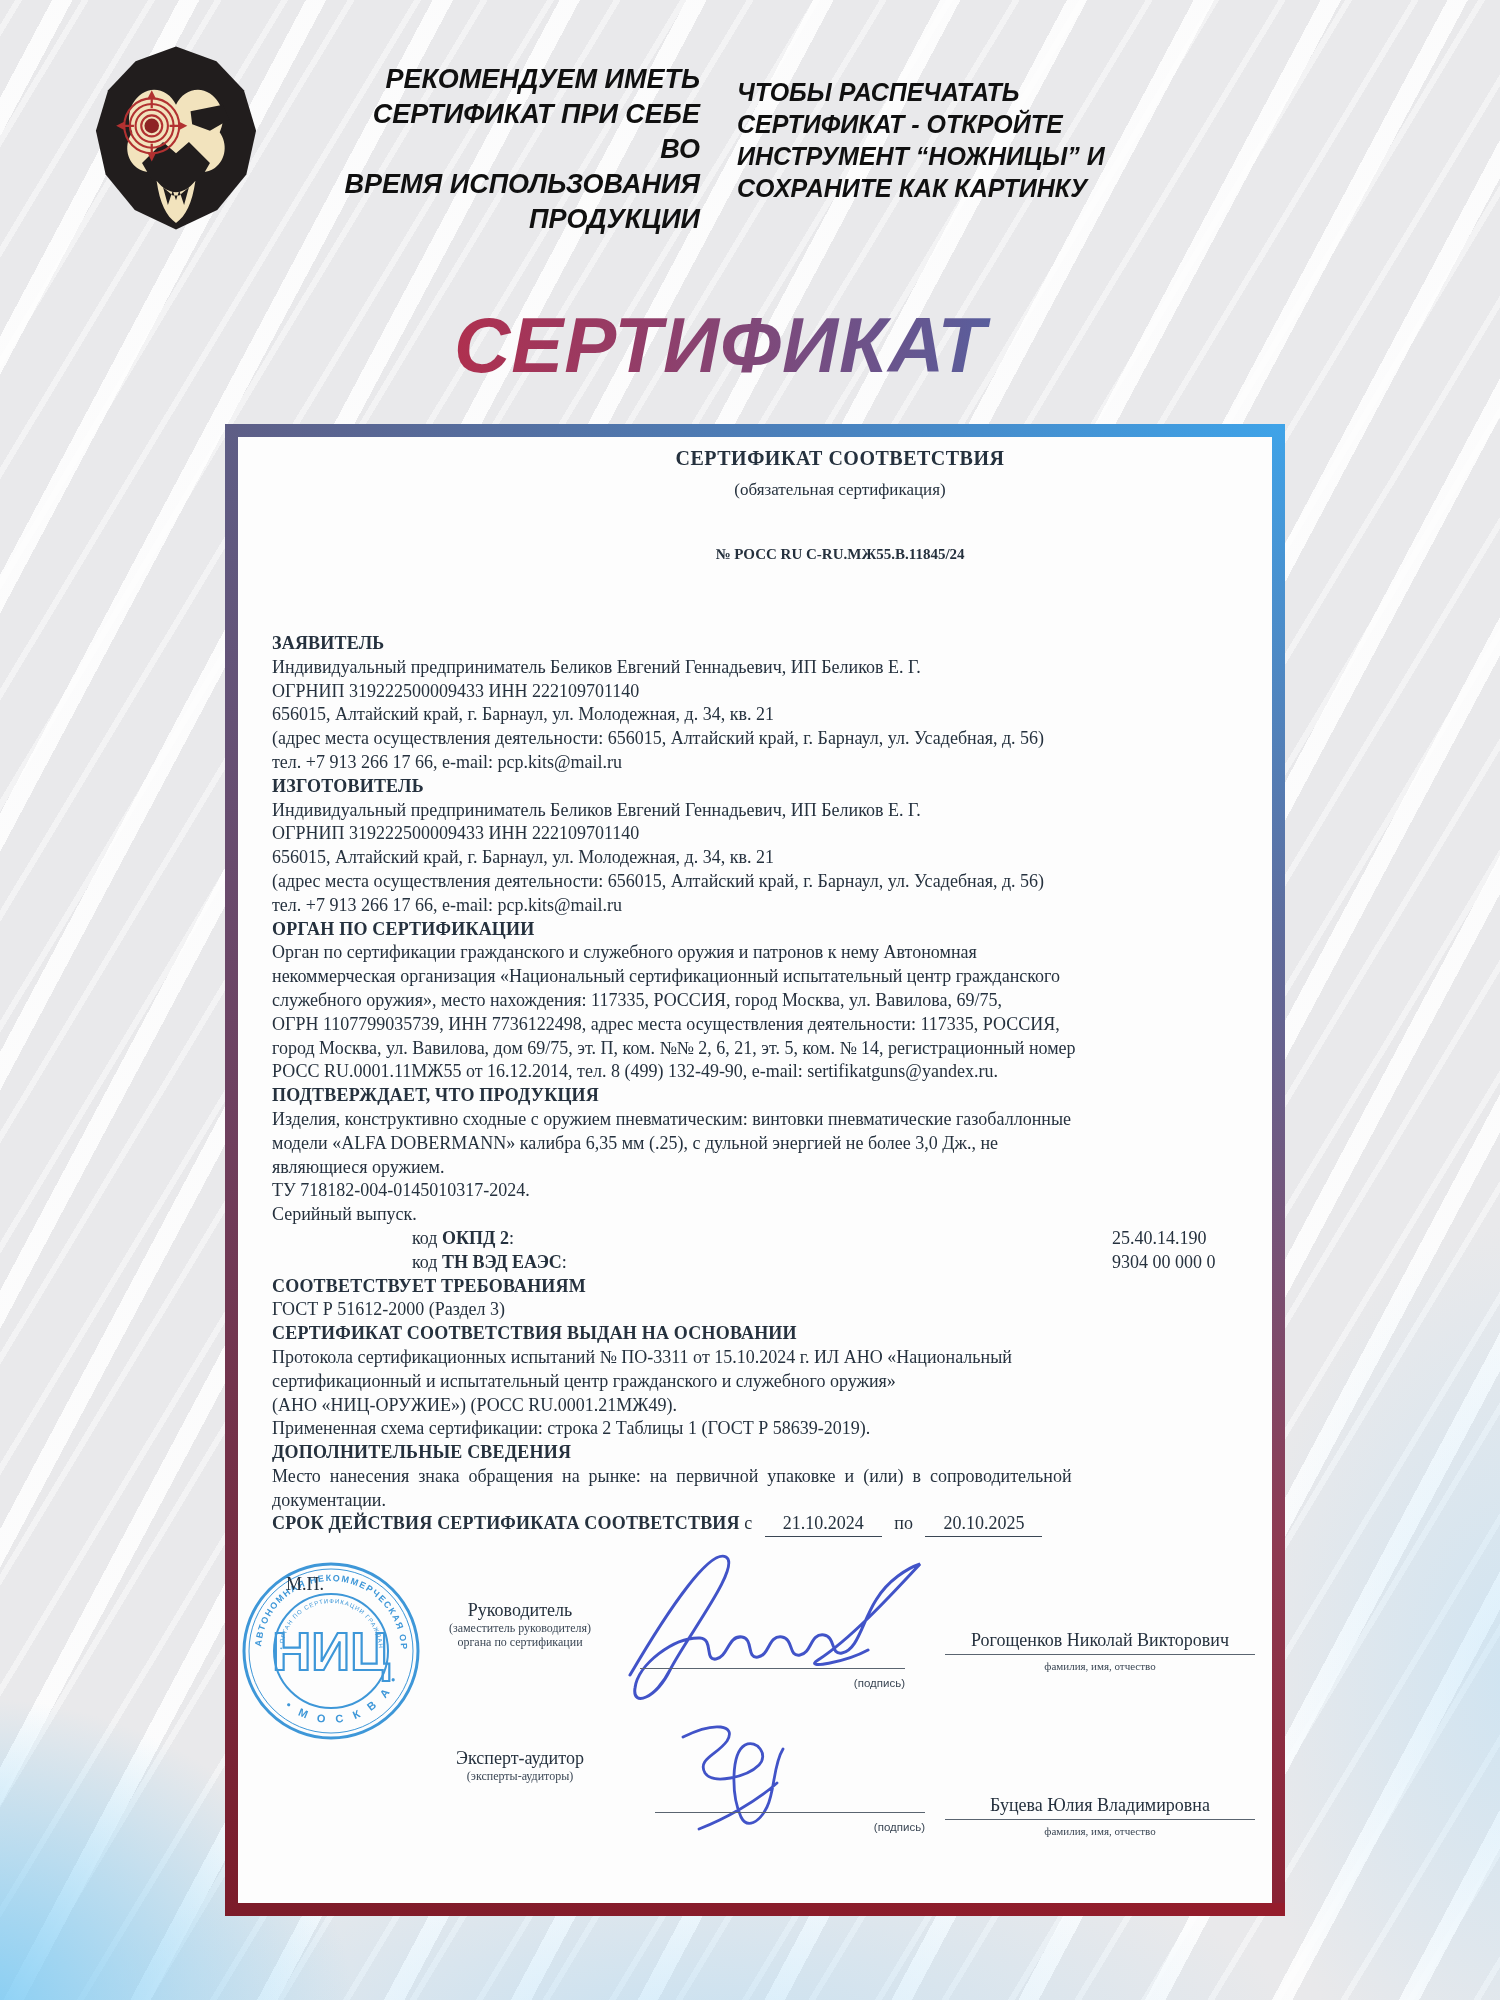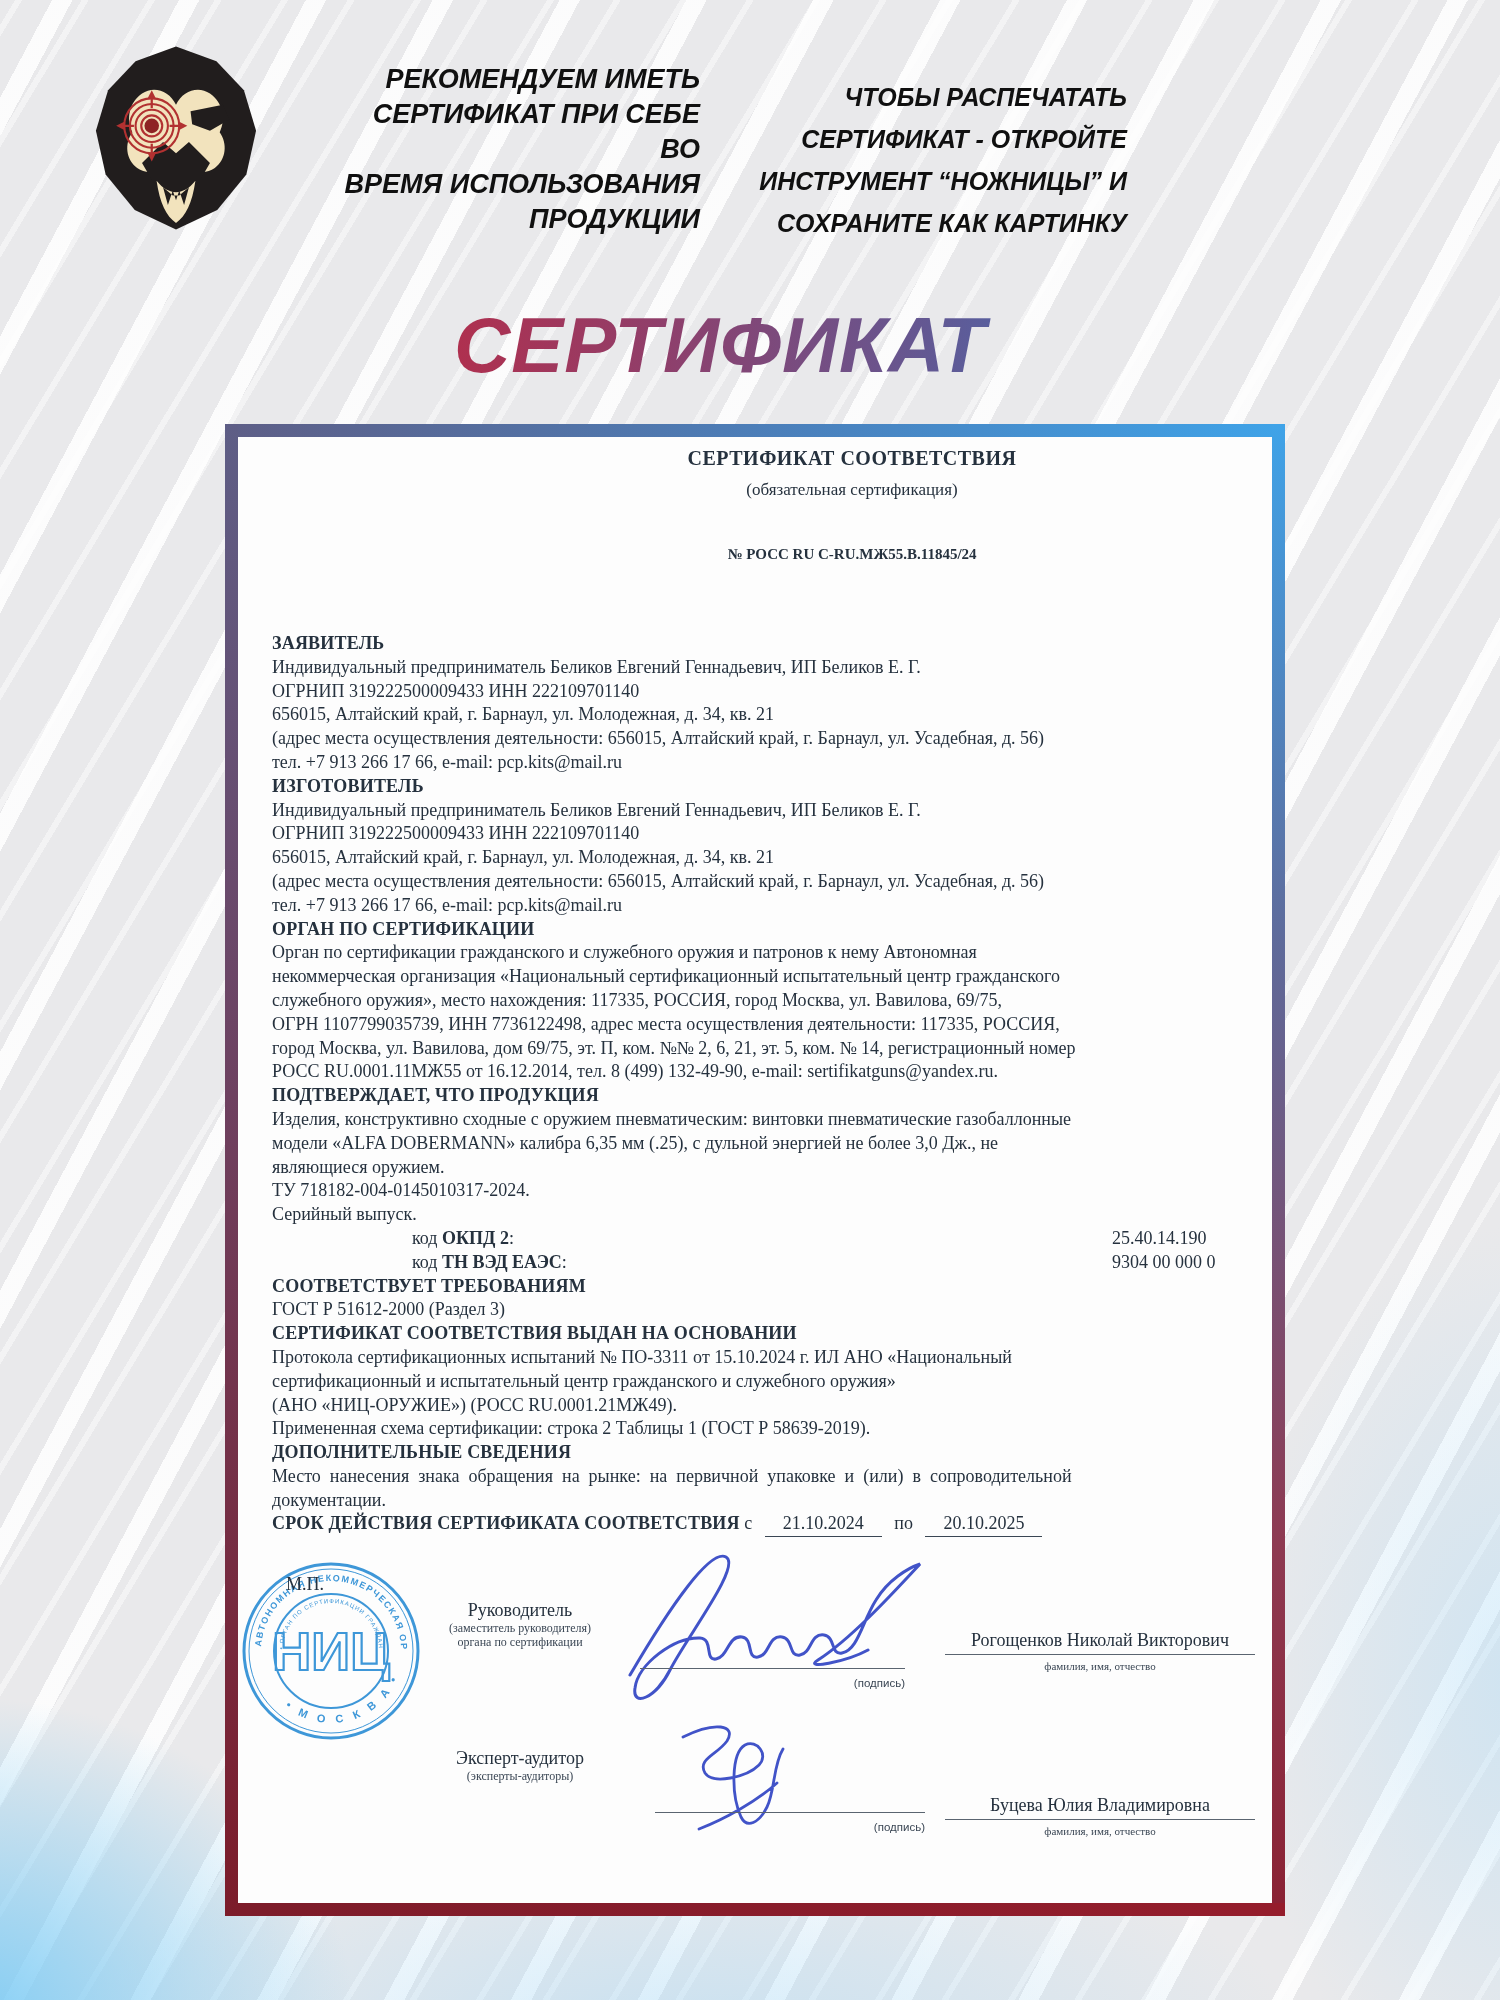--- a/index.html
+++ b/index.html
@@ -11,39 +11,39 @@
       radial-gradient(900px 300px at 45% 102%, rgba(160,215,248,.45), rgba(160,215,248,0) 70%),
       radial-gradient(420px 700px at 101% 84%, rgba(170,220,250,.40), rgba(170,220,250,0) 65%),
       repeating-linear-gradient(118deg, rgba(255,255,255,0) 0 46px, rgba(255,255,255,.85) 46px 64px, rgba(255,255,255,0) 64px 112px),
       repeating-linear-gradient(121deg, rgba(255,255,255,0) 0 13px, rgba(255,255,255,.45) 13px 19px, rgba(255,255,255,0) 19px 57px),
       linear-gradient(#e9e9eb,#e9e9eb);
   }
   .abs{position:absolute;}
   
   .note{font-weight:bold;font-style:italic;color:#101010;white-space:pre-line;}
   #note-left{left:330px;top:62px;width:370px;text-align:right;font-size:27px;line-height:35px;}
-  #note-right{left:737px;top:76px;width:390px;text-align:right;font-size:25px;line-height:42px;}
+  #note-right{left:737px;top:76px;width:390px;text-align:left;font-size:25px;line-height:32px;}
   
   #page-title{
     left:0;top:300px;width:1440px;text-align:center;
     font-size:78px;font-weight:800;font-style:italic;letter-spacing:1px;
     background:linear-gradient(90deg,#e31f27 0%,#c02840 24%,#8f3f6b 46%,#5f5a96 66%,#3b77c2 84%,#2f88d8 100%);
     -webkit-background-clip:text;background-clip:text;color:transparent;
   }
   
   #doc{left:225px;top:424px;width:1060px;height:1492px;}
   .edge{position:absolute;}
   #edge-top{left:0;top:0;width:1060px;height:13px;background:linear-gradient(90deg,#5e5e86,#4a81bd 55%,#3fa3e8);}
   #edge-right{right:0;top:0;width:13px;height:1492px;background:linear-gradient(180deg,#3fa3e8,#5f6a9a 35%,#8e3a52 75%,#8a2133);}
   #edge-bottom{left:0;bottom:0;width:1060px;height:13px;background:linear-gradient(90deg,#7c1c2a,#951d2c);}
   #edge-left{left:0;top:0;width:13px;height:1492px;background:linear-gradient(180deg,#5e5e86,#6e4160 45%,#7c1c2a);}
   #paper{position:absolute;left:13px;top:13px;width:1034px;height:1466px;background:#fdfdfd;}
   
   .serif{font-family:"Liberation Serif",serif;color:#25313e;}
-  .cert-head{left:238px;width:1204px;text-align:center;padding-left:12px;}
+  .cert-head{left:238px;width:1204px;text-align:center;}
   #cert-title{top:447px;font-size:20px;font-weight:bold;letter-spacing:.5px;}
   #cert-sub{top:480px;font-size:17px;}
   #cert-number{top:546px;font-size:15px;font-weight:bold;}
   #body{left:272px;top:632px;width:976px;font-size:18px;line-height:23.8px;}
   #body h3{margin:0;font-size:18px;line-height:23.8px;font-weight:bold;letter-spacing:.2px;}
   #body p{margin:0;white-space:pre-line;}
   .just{word-spacing:4.5px;}
   .code-row{margin-left:140px;}
   .code-row .cv{display:inline-block;margin-left:0;position:absolute;left:700px;}
   .code-row{position:relative;}

